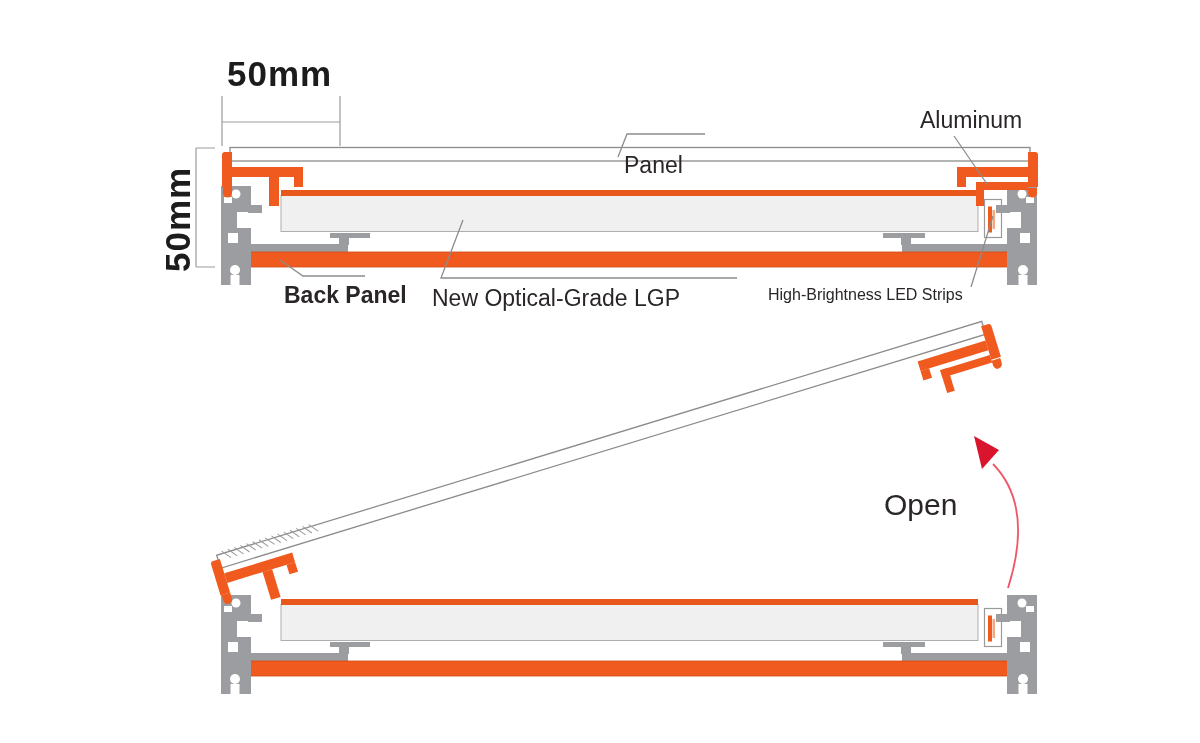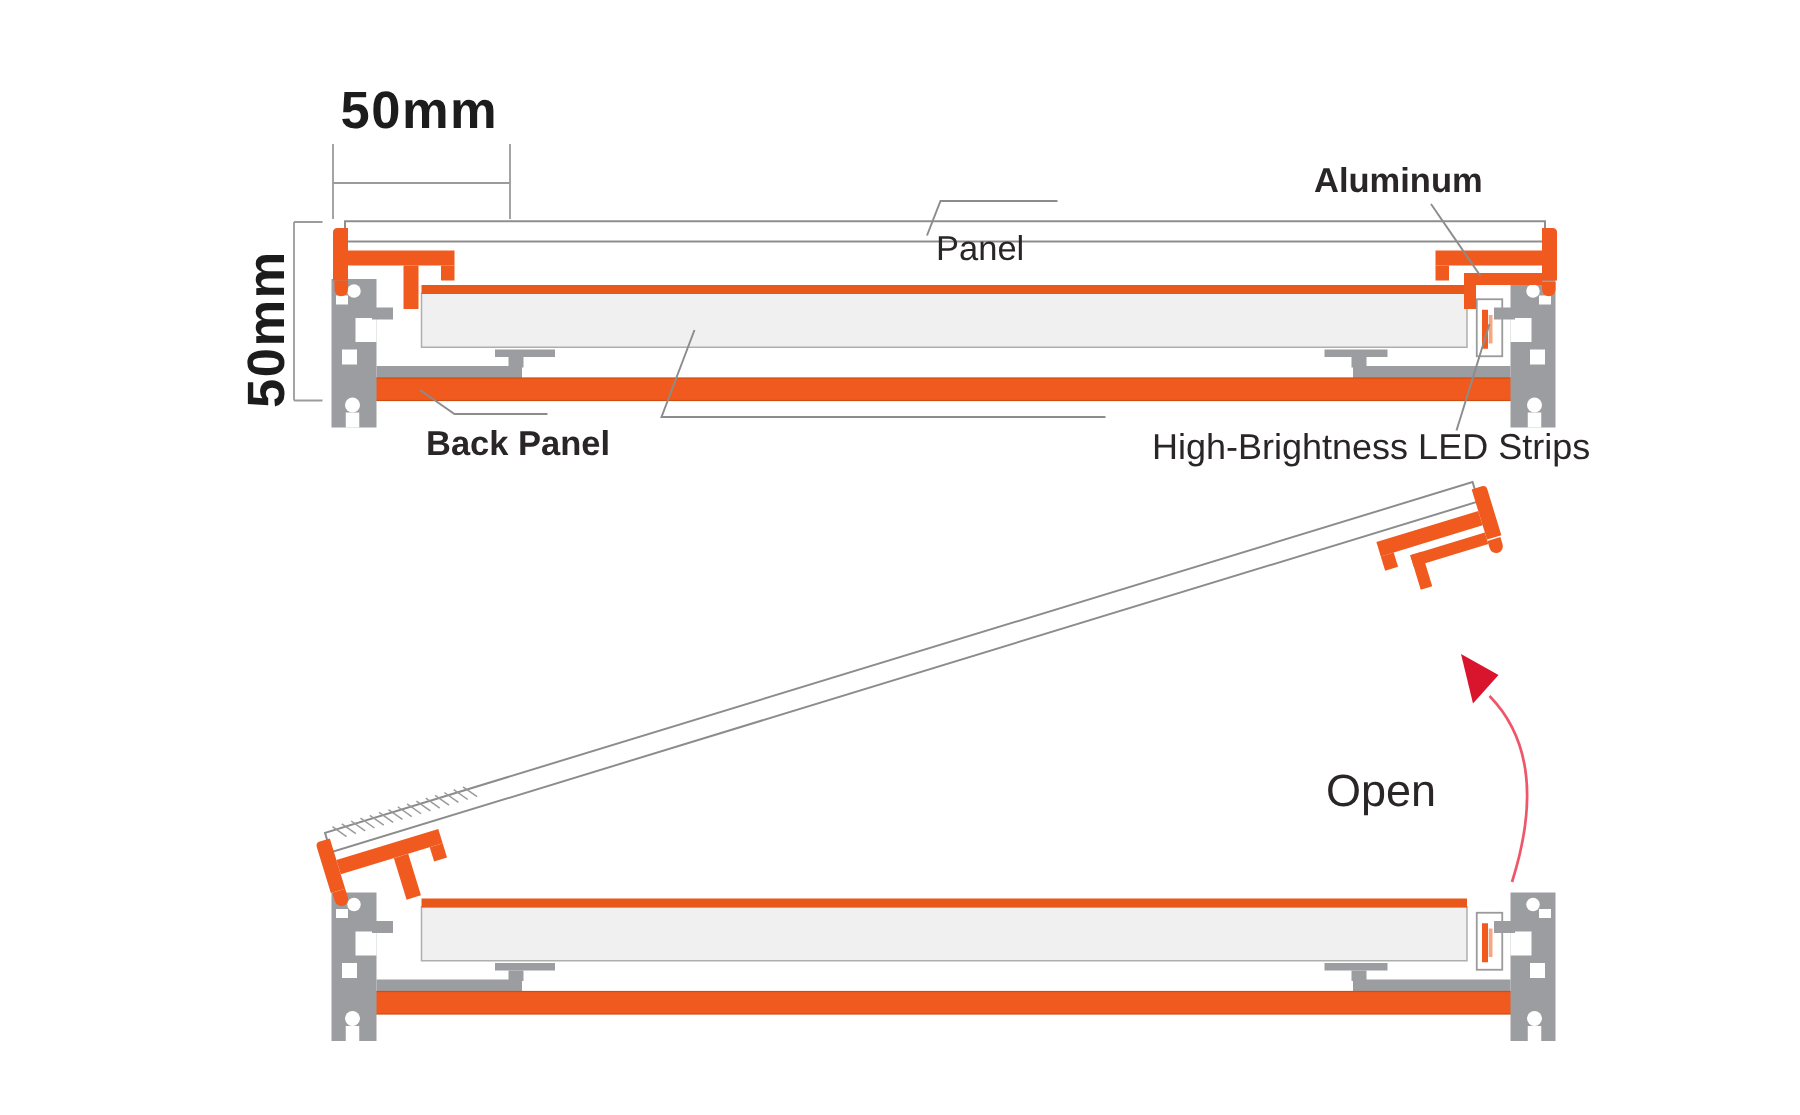--- a/index.html
+++ b/index.html
@@ -4,21 +4,21 @@
 <style>
   html,body{margin:0;padding:0;background:#ffffff;}
   .stage{position:relative;width:1200px;height:732px;background:#ffffff;overflow:hidden;
          font-family:"Liberation Sans",sans-serif;}
   .stage svg{position:absolute;left:0;top:0;}
   .label{position:absolute;color:var(--text-dark,#2a2627);white-space:nowrap;
          font-family:"Liberation Sans",sans-serif;line-height:1.1;}
   .dim{font-weight:bold;font-size:35px;color:#1c1c1c;letter-spacing:1px;}
   .dim-v{transform:rotate(-90deg);transform-origin:0 0;}
   .small{font-size:23px;}
-  .smaller{font-size:24px;}
+  .smaller{font-size:16px;}
   .open-lbl{font-size:30px;}
 
   
   .or{fill:var(--frame-orange,#f05a1e);}
   .gr{fill:var(--aluminum-gray,#9c9da0);}
   .wh{fill:#ffffff;}
   .pnl{fill:#ffffff;stroke:#8c8c8c;stroke-width:1.3;}
   .lgp{fill:#f0f0f0;stroke:#aeaeae;stroke-width:1;}
   .oline{fill:#e8581b;}
   .bp{fill:var(--back-panel-orange,#f05a1e);stroke:#d14c10;stroke-width:0.8;}
@@ -143,21 +143,22 @@
       </g>
     </g>
   </svg>
 
   <div class="label dim" style="left:227px;top:55px;">50mm</div>
 
   <div class="label dim dim-v" style="left:159px;top:272px;">50mm</div>
 
   <div class="label small" style="left:624px;top:108px;margin-top:45px;">Panel</div>
 
-  <div class="label small" style="left:876px;top:108px;font-weight:bold;">Aluminum</div>
+  <div class="label small" style="left:920px;top:108px;">Aluminum</div>
 
   <div class="label small" style="left:284px;top:283px;font-weight:bold;">Back Panel</div>
 
+  <div class="label small" style="left:432px;top:286px;">New Optical-Grade LGP</div>
 
   <div class="label smaller" style="left:768px;top:286px;">High-Brightness LED Strips</div>
 
-  <div class="label open-lbl" style="left:884px;top:488px;margin-top:23px;">Open</div>
+  <div class="label open-lbl" style="left:884px;top:488px;">Open</div>
 </div>
 
 </body></html>

